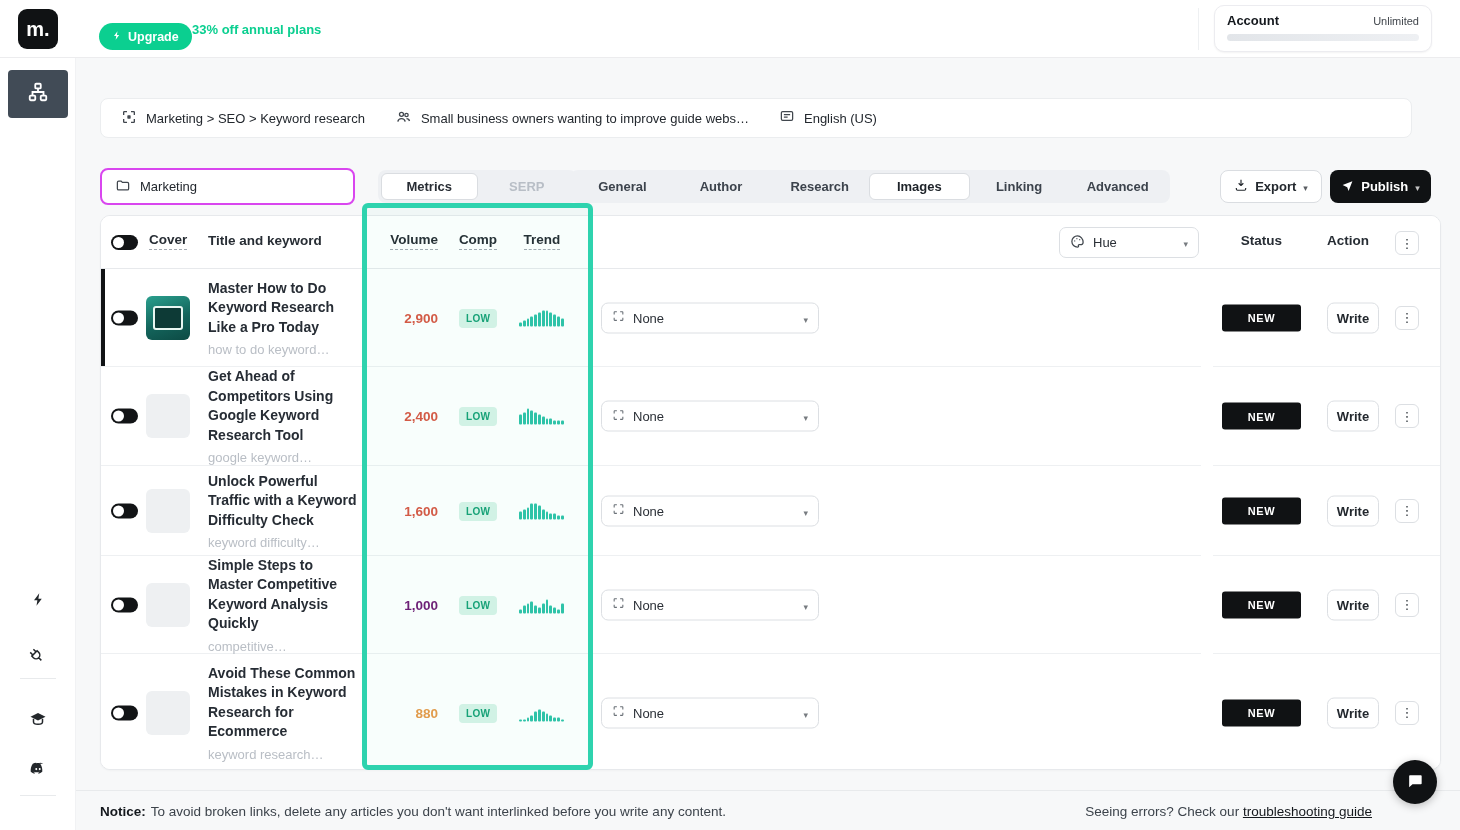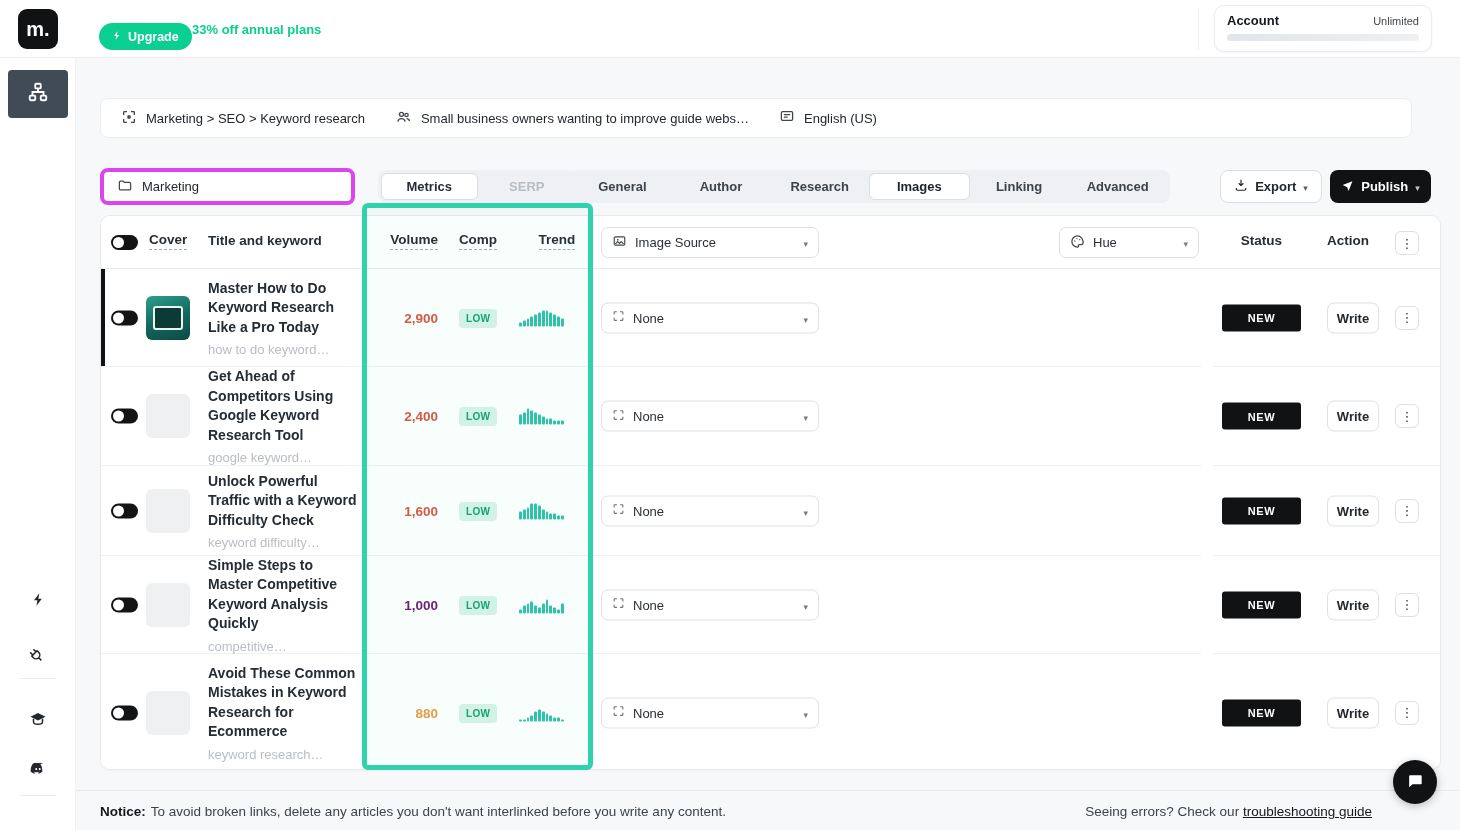--- a/index.html
+++ b/index.html
@@ -24,21 +24,21 @@
   .sidebar-tile{position:absolute;left:8px;top:12px;width:60px;height:48px;background:#414b56;border-radius:4px;display:flex;align-items:center;justify-content:center;}
   .side-icon{position:absolute;left:0;width:76px;display:flex;justify-content:center;}
   .sidebar-divider{position:absolute;left:20px;width:36px;height:1px;background:#e8eaec;}
 
   
   .main{position:absolute;left:76px;top:58px;right:0;bottom:0;background:#f7f8f9;}
 
   .breadcrumb{position:absolute;left:24px;top:40px;width:1312px;height:40px;background:#fff;border:1px solid #ebedef;border-radius:8px;display:flex;align-items:center;padding:0 20px;gap:30px;}
   .crumb{display:flex;align-items:center;gap:9px;font-size:13px;color:#23282e;}
 
-  .collection-box{position:absolute;left:24px;top:110px;width:255px;height:37px;background:#fff;border:4px solid #d946ef;border-radius:8px;display:flex;align-items:center;gap:9px;padding:0 13px;font-size:13px;color:#23282e;}
+  .collection-box{position:absolute;left:24px;top:110px;width:255px;height:37px;background:#fff;border:2px solid #d946ef;border-radius:8px;display:flex;align-items:center;gap:9px;padding:0 13px;font-size:13px;color:#23282e;}
 
   .metric-seg{position:absolute;left:302px;top:112px;width:199px;height:33px;background:#eef0f3;border-radius:8px;display:flex;padding:3px;gap:2px;}
   .seg-item{flex:1;display:flex;align-items:center;justify-content:center;font-size:13px;font-weight:600;color:#b8bec6;border-radius:6px;}
   .seg-item.active{background:#fff;border:1px solid #dadde1;color:#272c33;}
 
   .content-tabs{position:absolute;left:494px;top:112px;width:600px;height:33px;background:#eef0f3;border-radius:8px;display:flex;padding:3px;}
   .tab-item{flex:1;display:flex;align-items:center;justify-content:center;font-size:13px;font-weight:600;color:#3c434c;border-radius:6px;}
   .tab-item.active{background:#fff;border:1px solid #dadde1;color:#1d2228;}
 
   .export-btn{position:absolute;left:1144px;top:112px;width:102px;height:33px;background:#fff;border:1px solid #dadde1;border-radius:8px;display:flex;align-items:center;justify-content:center;gap:7px;font-size:13px;font-weight:600;color:#23282e;}
@@ -247,33 +247,22 @@
 
   <section class="table-card">
     <div class="thead">
       <div class="hcell" style="left:10px;top:19px;">
           <div class="toggle"></div>
         </div>
       <div class="hcell" style="left:48px;top:16px;"><span class="sortable">Cover</span></div>
       <div class="hcell" style="left:107px;top:17px;">Title and keyword</div>
       <div class="hcell" style="left:285px;width:52px;top:16px;text-align:right;"><span class="sortable">Volume</span></div>
       <div class="hcell" style="left:352px;width:50px;top:16px;text-align:center;"><span class="sortable">Comp</span></div>
-      <div class="hcell" style="left:418px;width:46px;top:16px;text-align:center;margin-left:15px;"><span class="sortable">Trend</span></div>
-
-      <div class="dropdown" style="position:absolute;left:500px;top:11px;width:218px;">
-        <span>
-          <svg width="15" height="14" viewBox="0 0 24 24" fill="none" stroke="#41474e" stroke-width="2">
-              <rect x="3" y="5" width="18" height="14" rx="2"></rect>
-              <circle cx="9" cy="10" r="1.5" fill="#41474e" stroke="none"></circle>
-              <path d="m5 17 4-4 3 3 3-3 4 4"></path>
-            </svg>
-        </span>
-        <span>Image Source</span>
-        <span class="caret"></span>
-      </div>
+      <div class="hcell" style="left:418px;width:46px;top:16px;text-align:center;"><span class="sortable">Trend</span></div>
+
       <div class="dropdown" style="position:absolute;left:958px;top:11px;width:140px;">
         <span>
           <svg width="15" height="15" viewBox="0 0 24 24" fill="none" stroke="#41474e" stroke-width="2">
               <path d="M12 3a9 9 0 1 0 0 18c1.5 0 2-1 1.5-2s0-2 1.5-2H17a4 4 0 0 0 4-4c0-5-4-10-9-10z"></path>
               <circle cx="7.5" cy="11" r="1" fill="#41474e" stroke="none"></circle>
               <circle cx="11" cy="7.5" r="1" fill="#41474e" stroke="none"></circle>
               <circle cx="15.5" cy="9" r="1" fill="#41474e" stroke="none"></circle>
             </svg>
         </span>
         <span>Hue</span>

